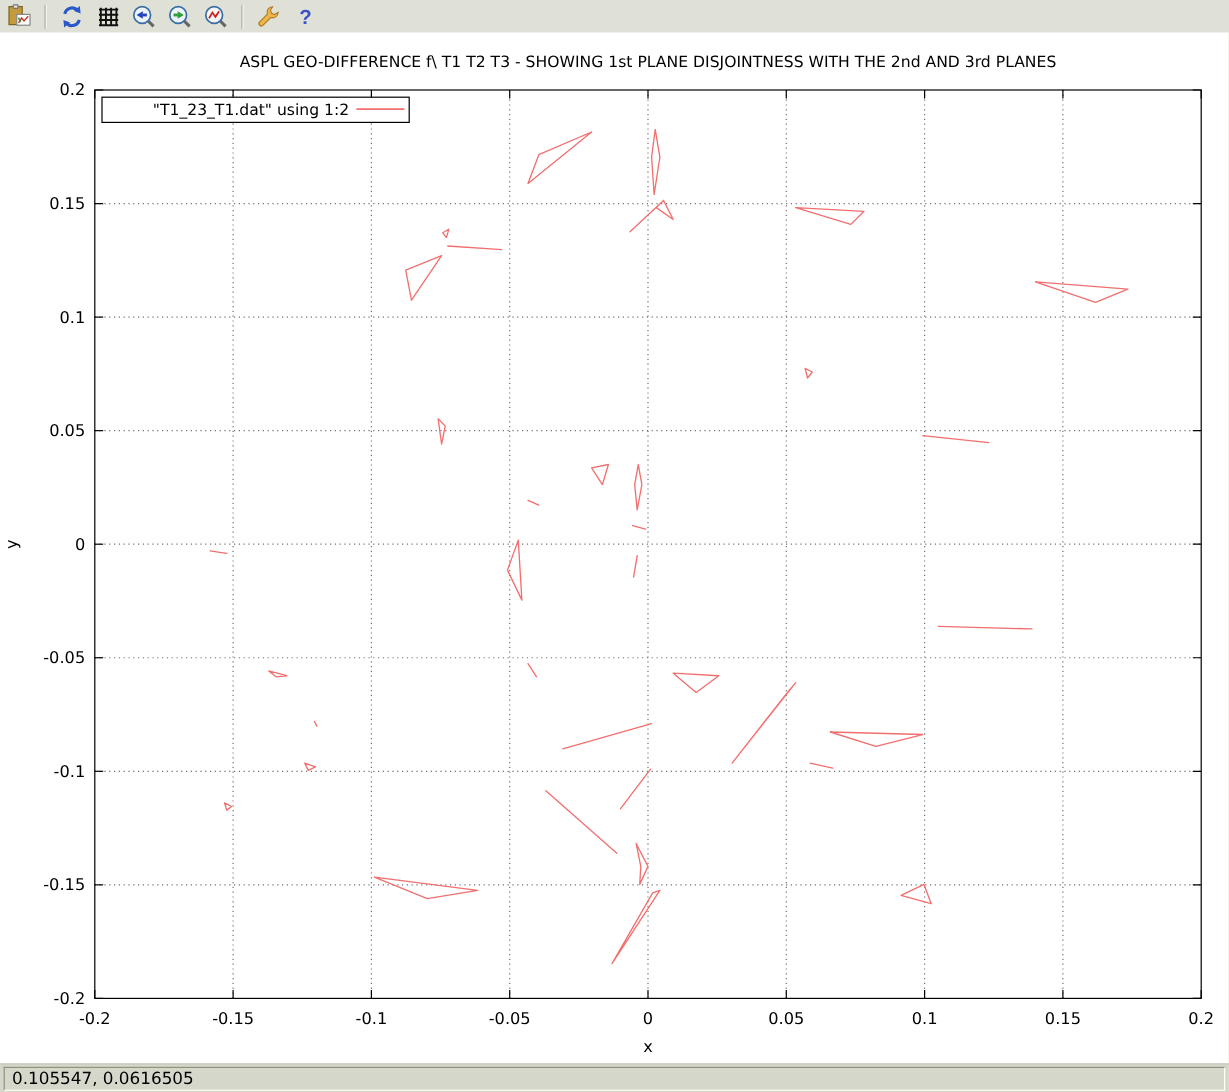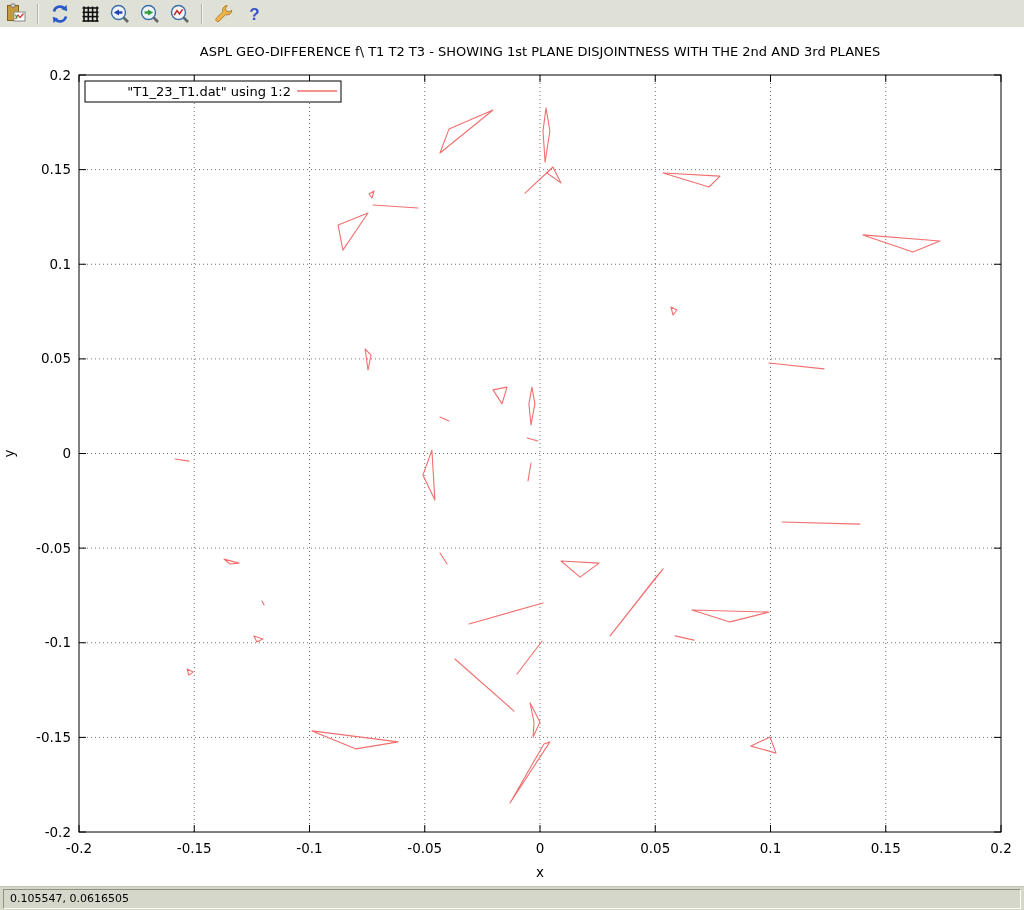--- a/index.html
+++ b/index.html
@@ -23,21 +23,21 @@
   .canvas {
     position:relative; width:1024px; height:859px; background:#ffffff;
   }
   #plot { display:block; }
   #plot text { font-family:"DejaVu Sans", "Liberation Sans", sans-serif; }
   .statusbar {
     height:24px; background:#d5d7cb; box-sizing:border-box;
     padding:2px 3px; border-top:1px solid #c2c4b8;
   }
   .status-field {
-    height:18px; line-height:18px; font-size:11px; color:#000;
+    height:18px; line-height:18px; font-size:14px; color:#000;
     background:#d5d7cb; padding-left:6px;
     border-top:1px solid #90927f; border-left:1px solid #90927f;
     border-bottom:1px solid #fdfff3; border-right:1px solid #fdfff3;
   }
 </style>
 </head>
 <body>
 
 <div class="toolbar">
 

